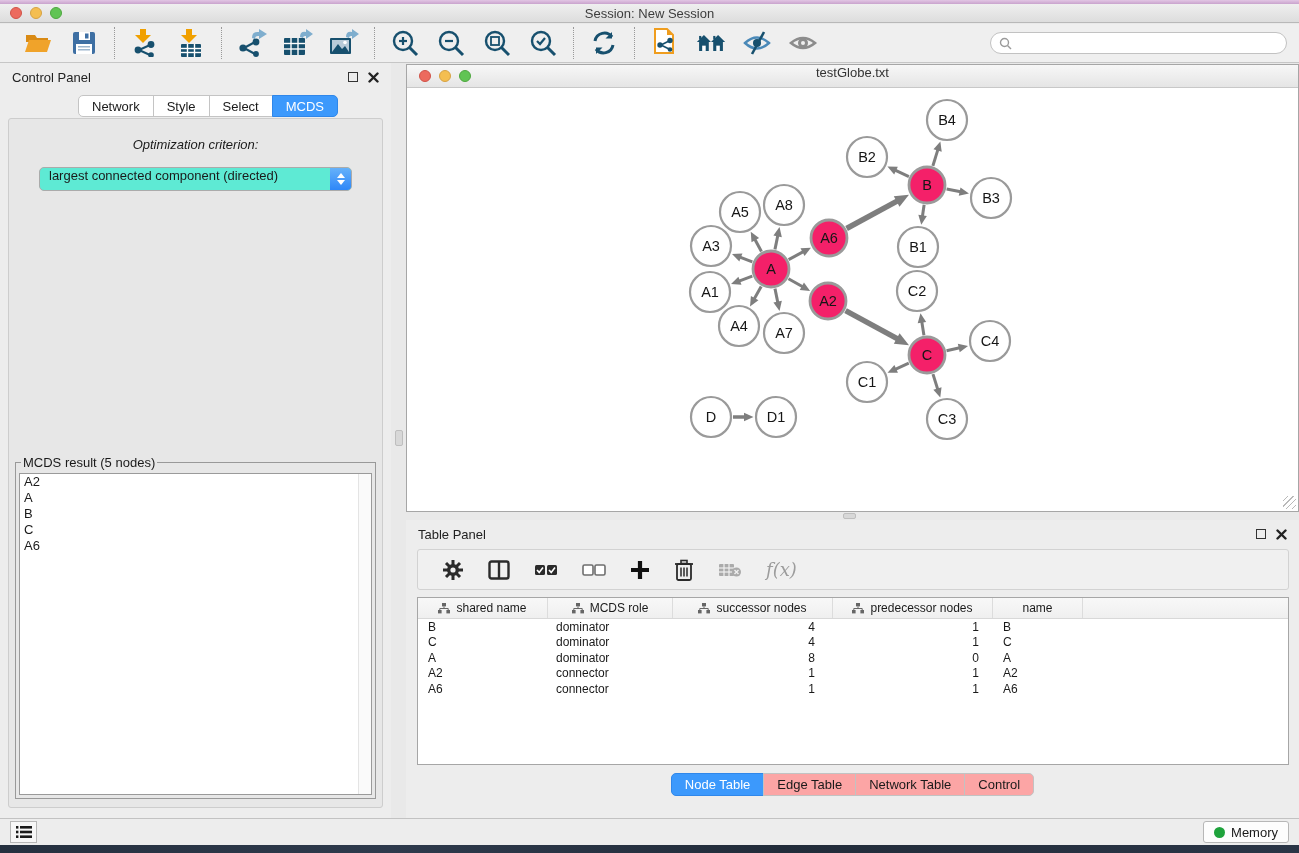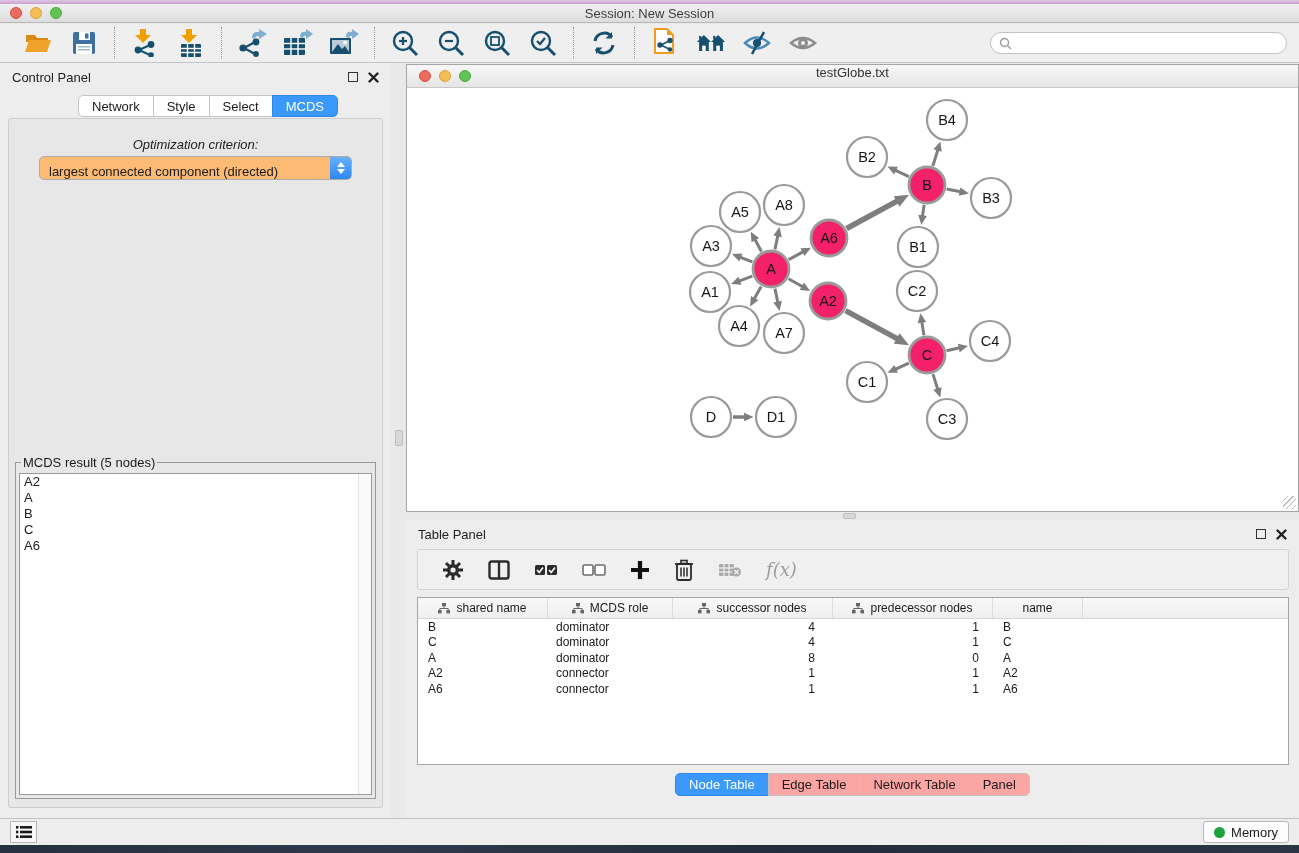--- a/index.html
+++ b/index.html
@@ -37,22 +37,22 @@
   .float-box { width:10px; height:10px; border:1.5px solid #333; display:inline-block; cursor:pointer; }
   .cp-tabs { position:absolute; top:32px; left:78px; display:flex; }
   .cp-tab { height:22px; padding:0 13px; display:flex; align-items:center; font-size:13px;
     background:#fff; border:1px solid #C4C4C4; margin-left:-1px; cursor:pointer; }
   .cp-tab:first-child { border-radius:5px 0 0 5px; margin-left:0; }
   .cp-tab:last-child { border-radius:0 5px 5px 0; }
   .cp-tab.active { background:#3C99FC; border-color:#2F87EA; color:#fff; }
   .cp-content { position:absolute; top:55px; left:8px; right:8px; bottom:10px;
     background:#E7E7E7; border:1px solid #CDCDCD; border-radius:3px; }
   .opt-label { text-align:center; margin-top:18px; font-size:13px;font-style:italic; }
-  .dropdown { margin:4px auto 0; width:313px; height:24px; background:#fdba74; border:1px solid #ABABAB;
-    border-radius:5px; display:flex; align-items:flex-end; overflow:hidden; cursor:pointer; }
+  .dropdown { margin:15px auto 0; width:313px; height:24px; background:#5eead4; border:1px solid #ABABAB;
+    border-radius:5px; display:flex; align-items:flex-start; overflow:hidden; cursor:pointer; }
   .dd-text { flex:1; padding:0 9px; font-size:13px; white-space:nowrap; }
   .dd-stepper { width:21px; align-self:stretch; background:linear-gradient(#66B1FA,#2E87F8);
     display:flex; flex-direction:column; align-items:center; justify-content:center; gap:2px; }
   .tri-up { width:0; height:0; border-left:4px solid transparent; border-right:4px solid transparent; border-bottom:5px solid #fff; }
   .tri-down { width:0; height:0; border-left:4px solid transparent; border-right:4px solid transparent; border-top:5px solid #fff; }
   .btn-row { display:flex; justify-content:center; gap:16px; margin-top:13px; }
   .btn { height:22px; padding:0 15px; background:linear-gradient(#FFFFFF,#F1F1F1);
     border:1px solid #BDBDBD; border-radius:4px; font-size:13px; font-family:"Liberation Sans",sans-serif; cursor:pointer; }
   .result-fieldset { position:absolute; top:336px; left:6px; right:6px; bottom:8px;
     border:1px solid #999; padding:3px; display:flex; flex-direction:column; background:#E7E7E7; }
@@ -612,21 +612,21 @@
           <div class="td" style="width: 160px; text-align: right; padding-right: 18px;">1</div>
           <div class="td" style="width: 160px; text-align: right; padding-right: 14px;">1</div>
           <div class="td" style="width: 90px; text-align: left; padding-left: 10px;">A6</div>
         </div>
       </div>
   </div>
   <div class="tp-tabs" id="tp-tabs">
       <div class="tp-tab active">Node Table</div>
       <div class="tp-tab">Edge Table</div>
       <div class="tp-tab">Network Table</div>
-      <div class="tp-tab">Panel</div>
+      <div class="tp-tab">Control</div>
     </div>
 </div>
 
 <div class="statusbar">
   <span class="menu-list-button">
     <svg width="16" height="14" viewBox="0 0 16 14">
         <g fill="#1a1a1a">
           <rect x="0" y="1" width="2.4" height="2.6"></rect>
           <rect x="4" y="1" width="12" height="2.6"></rect>
           <rect x="0" y="5.7" width="2.4" height="2.6"></rect>

